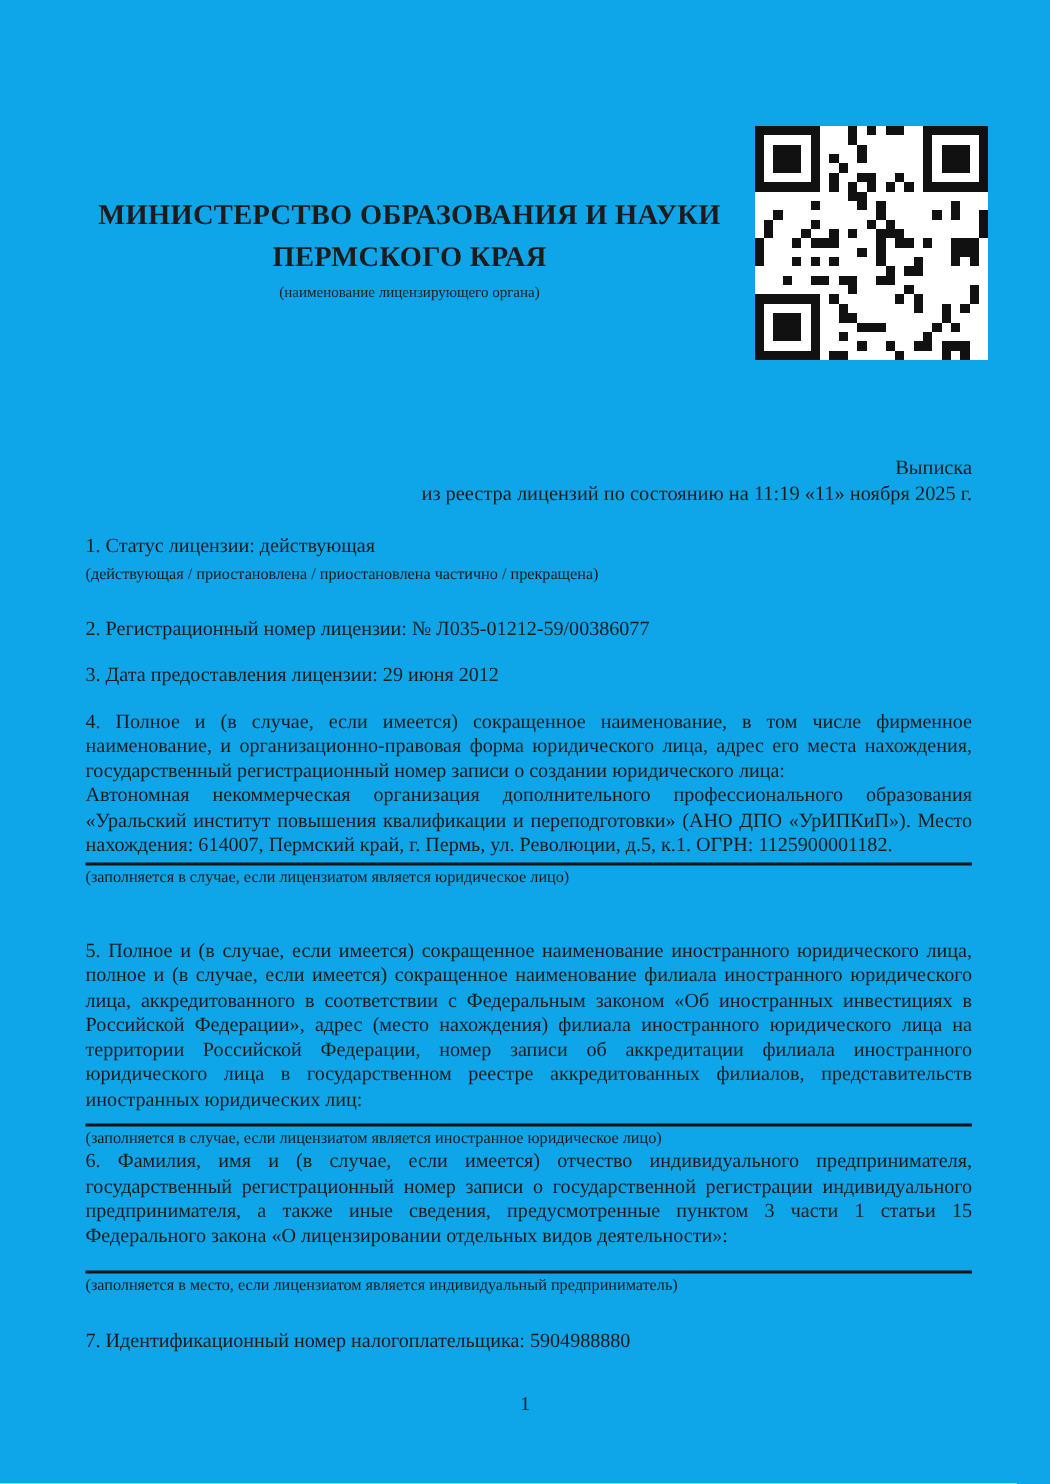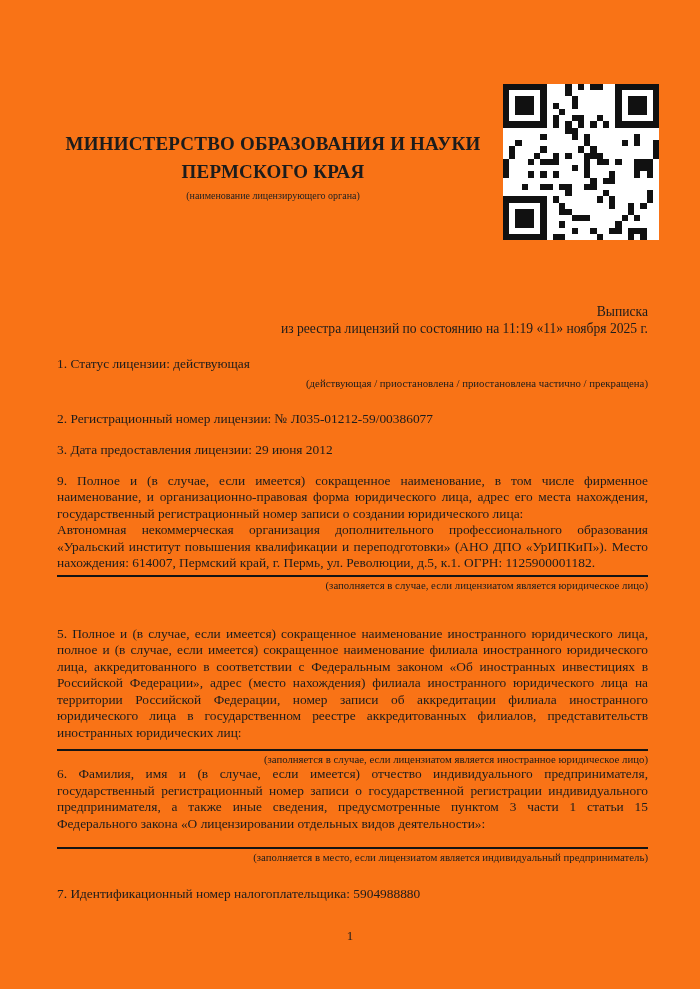--- a/index.html
+++ b/index.html
@@ -1,19 +1,19 @@
 <!DOCTYPE html>
 <html lang="ru"><head>
 <meta charset="utf-8">
 <style>
   html,body{margin:0;padding:0;background:#ffffff;}
   .page{
     position:relative;
     width:700px;height:989px;
-    background:#f97316;
+    background:#0ea5e9;
     font-family:"Liberation Serif","DejaVu Serif",serif;
     color:#1c1c1c;
     overflow:hidden;
     text-decoration:underline;
   }
   
   .header{
     position:absolute;left:57px;top:130px;width:432px;
     text-align:center;
   }
@@ -23,21 +23,21 @@
   }
   .hcap{font-size:10px;line-height:13px;margin-top:3px;color:#222;}
   
   .qr{position:absolute;left:503px;top:84px;width:156px;height:156px;}
   
   .content{position:absolute;left:57px;top:303px;width:591px;}
   .doc-title{text-align:right;font-size:13.6px;line-height:17px;}
   p{margin:0;}
   .item{font-size:13.4px;line-height:16.5px;}
   .just{text-align:justify;}
-  .caption{text-align:right;font-size:10.8px;line-height:13px;color:#1c1c1c;}
+  .caption{text-align:left;font-size:10.8px;line-height:13px;color:#1c1c1c;}
   .rule{border-top:2px solid #141414;height:0;width:100%;}
   .m-item1{margin-top:19px;}
   .m-cap1{margin-top:4px;}
   .m-item2{margin-top:21px;}
   .m-item3{margin-top:15px;}
   .m-item4{margin-top:14px;}
   .m-rule4{margin-top:3px;}
   .m-capr{margin-top:2px;}
   .m-item5{margin-top:34px;}
   .m-rule5{margin-top:8px;}
@@ -281,21 +281,21 @@
       <div>из реестра лицензий по состоянию на 11:19 «11» ноября 2025 г.</div>
     </div>
 
     <p class="item m-item1">1. Статус лицензии: действующая</p>
     <div class="caption m-cap1">(действующая / приостановлена / приостановлена частично / прекращена)</div>
 
     <p class="item m-item2">2. Регистрационный номер лицензии: № Л035-01212-59/00386077</p>
 
     <p class="item m-item3">3. Дата предоставления лицензии: 29 июня 2012</p>
 
-    <p class="item just m-item4">9. Полное и (в случае, если имеется) сокращенное наименование, в том числе фирменное наименование, и организационно-правовая форма юридического лица, адрес его места нахождения, государственный регистрационный номер записи о создании юридического лица:</p>
+    <p class="item just m-item4">4. Полное и (в случае, если имеется) сокращенное наименование, в том числе фирменное наименование, и организационно-правовая форма юридического лица, адрес его места нахождения, государственный регистрационный номер записи о создании юридического лица:</p>
     <p class="item just">Автономная некоммерческая организация дополнительного профессионального образования «Уральский институт повышения квалификации и переподготовки» (АНО ДПО «УрИПКиП»). Место нахождения: 614007, Пермский край, г. Пермь, ул. Революции, д.5, к.1. ОГРН: 1125900001182.</p>
     <div class="rule m-rule4"></div>
     <div class="caption m-capr">(заполняется в случае, если лицензиатом является юридическое лицо)</div>
 
     <p class="item just m-item5">5. Полное и (в случае, если имеется) сокращенное наименование иностранного юридического лица, полное и (в случае, если имеется) сокращенное наименование филиала иностранного юридического лица, аккредитованного в соответствии с Федеральным законом «Об иностранных инвестициях в Российской Федерации», адрес (место нахождения) филиала иностранного юридического лица на территории Российской Федерации, номер записи об аккредитации филиала иностранного юридического лица в государственном реестре аккредитованных филиалов, представительств иностранных юридических лиц:</p>
     <div class="rule m-rule5"></div>
     <div class="caption m-capr">(заполняется в случае, если лицензиатом является иностранное юридическое лицо)</div>
 
     <p class="item just m-item6">6. Фамилия, имя и (в случае, если имеется) отчество индивидуального предпринимателя, государственный регистрационный номер записи о государственной регистрации индивидуального предпринимателя, а также иные сведения, предусмотренные пунктом 3 части 1 статьи 15 Федерального закона «О лицензировании отдельных видов деятельности»:</p>
     <div class="rule m-rule6"></div>

